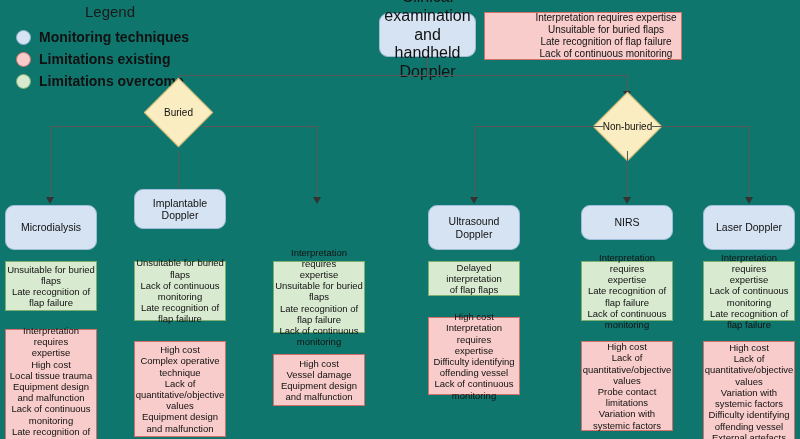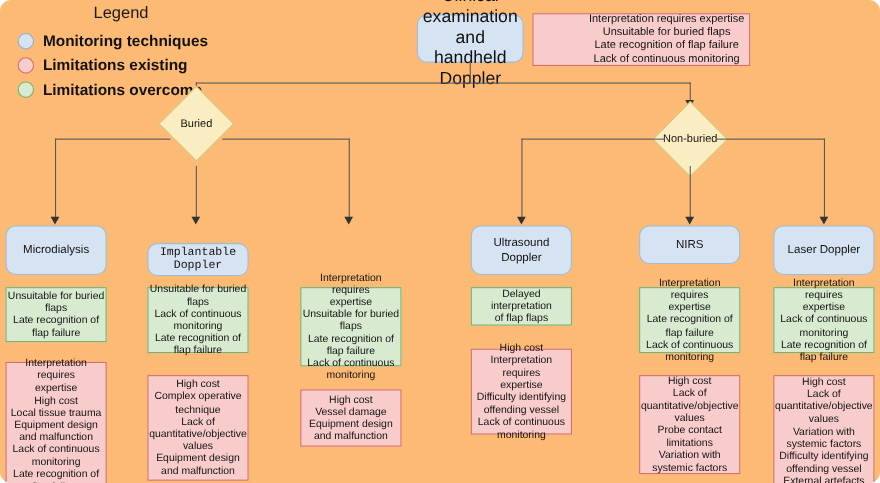--- a/index.html
+++ b/index.html
@@ -7,23 +7,22 @@
     padding: 0;
     background: #ffffff;
   }
   body {
     font-family: "Liberation Sans", sans-serif;
   }
   #canvas {
     position: relative;
     width: 800px;
     height: 439px;
-    background: #fdba74;
+    background: #0f766e;
     overflow: hidden;
-    border-radius: 10px;
   }
 
   
   #legend-title {
     position: absolute;
     left: 40px;
     top: 3px;
     width: 140px;
     text-align: center;
     font-size: 15px;
@@ -206,21 +205,21 @@
 expertise
 High cost
 Local tissue trauma
 Equipment design
 and malfunction
 Lack of continuous
 monitoring
 Late recognition of
 flap failure</div>
 
-  <div class="node node-blue" style="left:134px;top:221px;width:92px;height:30px;font-family:Liberation Mono, monospace;">Implantable Doppler</div>
+  <div class="node node-blue" style="left:134px;top:189px;width:92px;height:40px;">Implantable Doppler</div>
   <div class="node node-green" style="left:134px;top:261px;width:92px;height:60px;">Unsuitable for buried
 flaps
 Lack of continuous
 monitoring
 Late recognition of
 flap failure</div>
   <div class="node node-red" style="left:134px;top:330px;width:92px;height:96px;">High cost
 Complex operative
 technique
 Lack of

